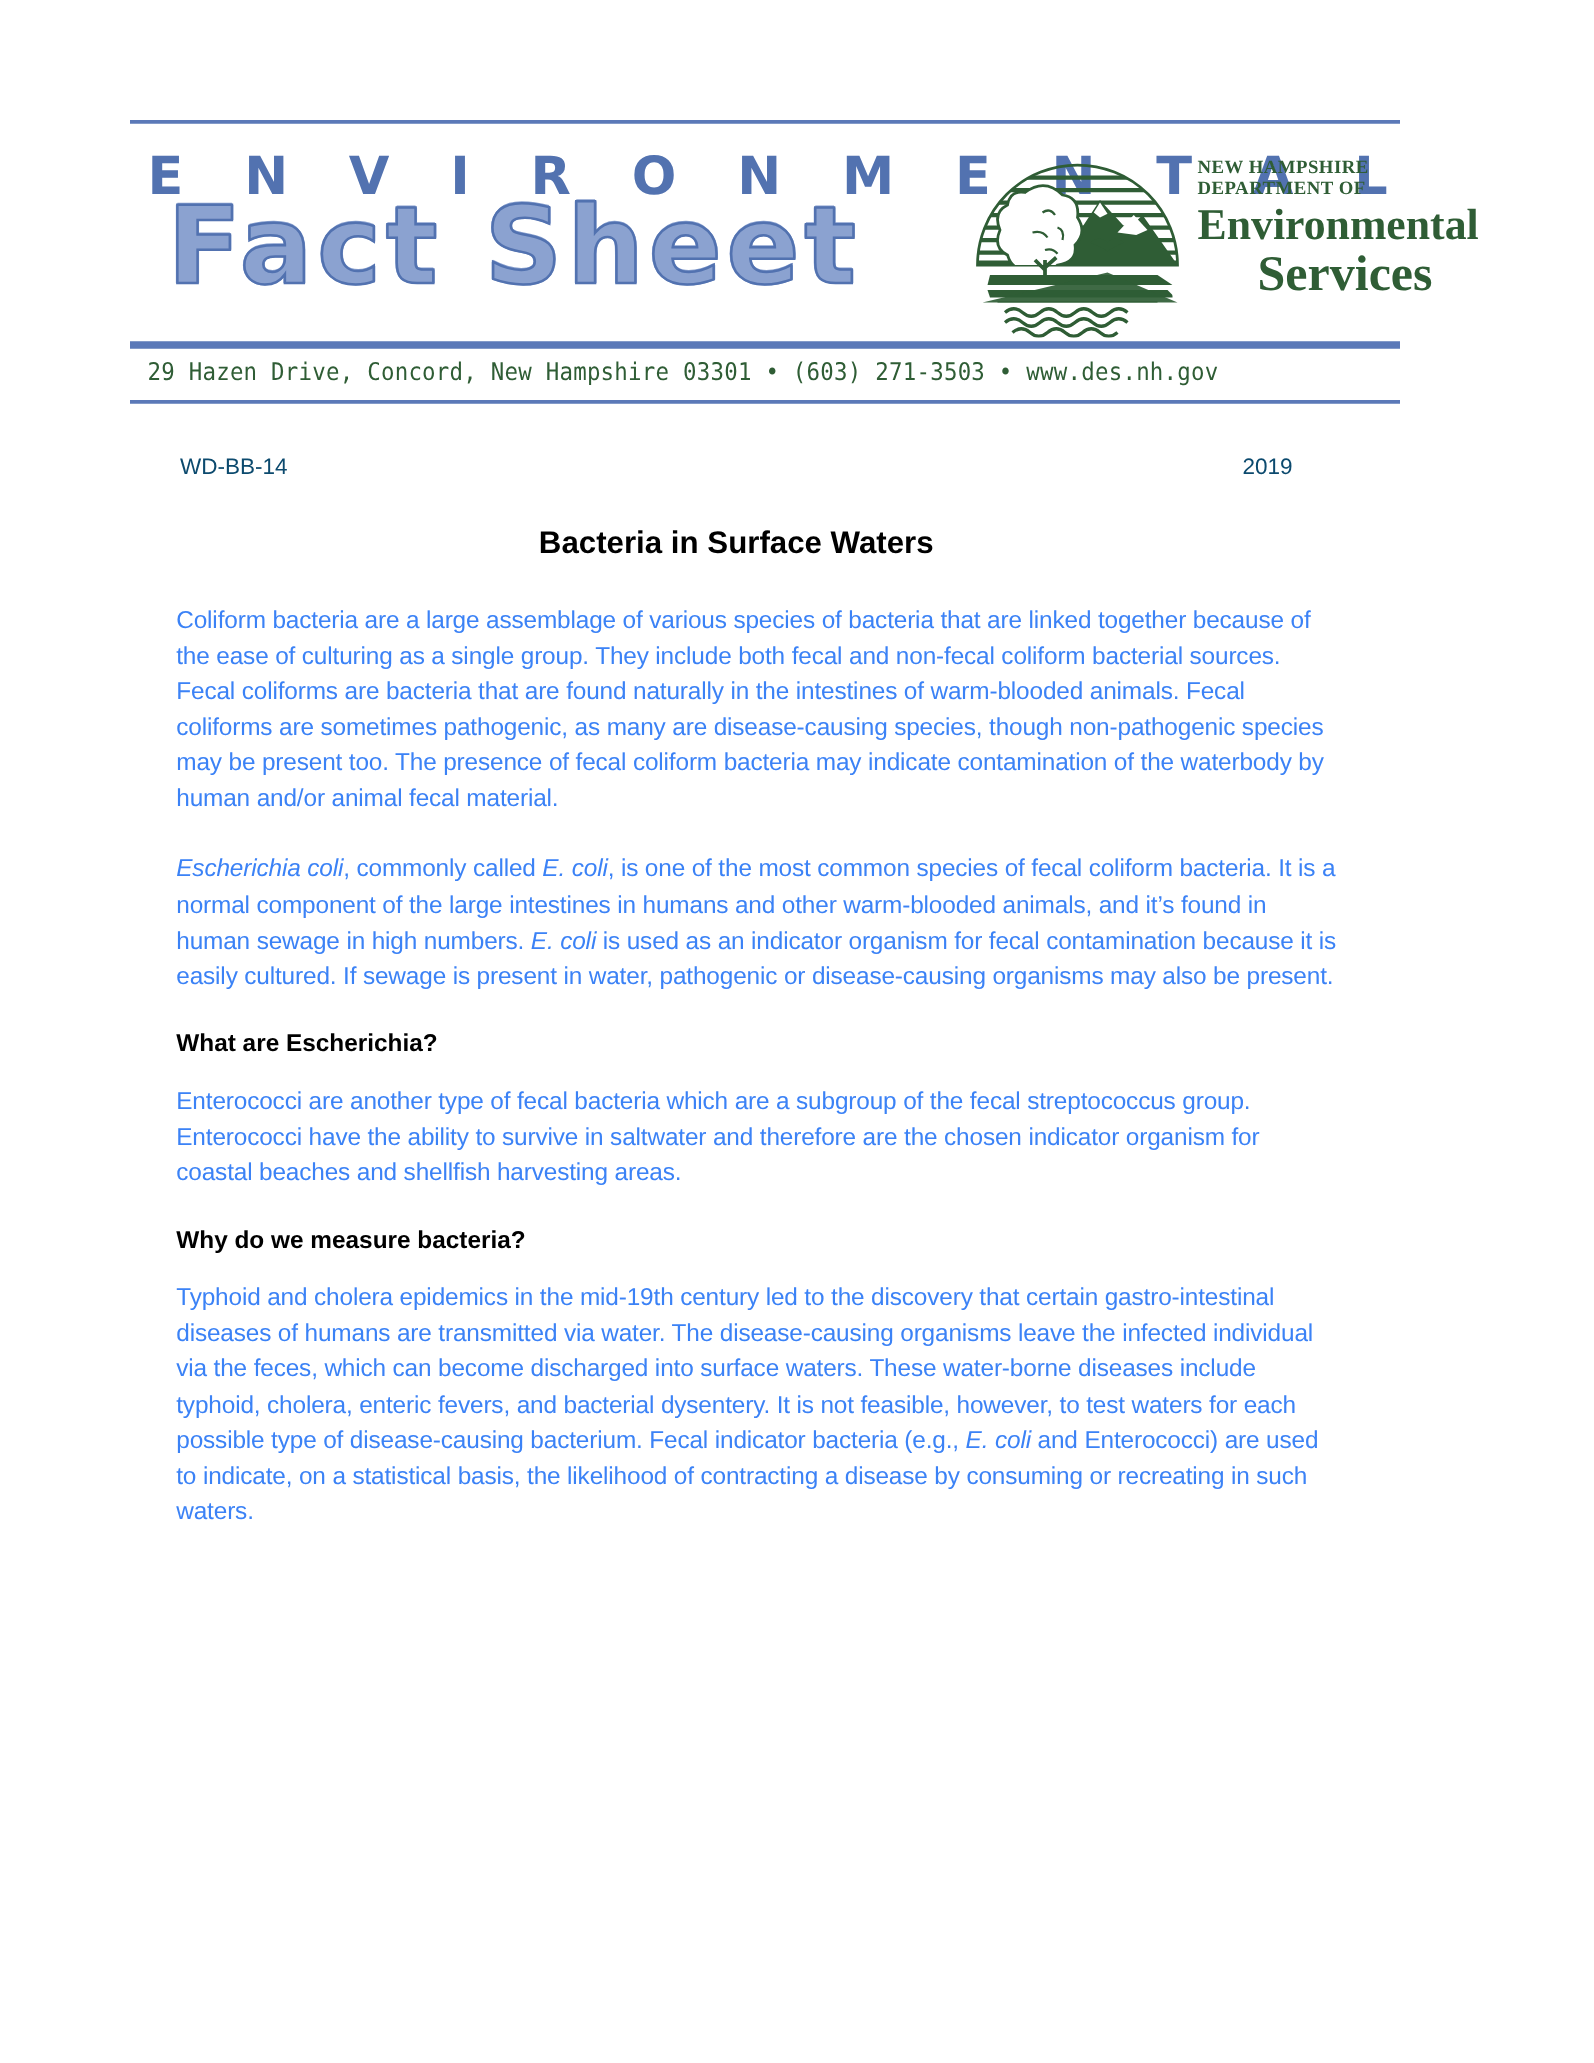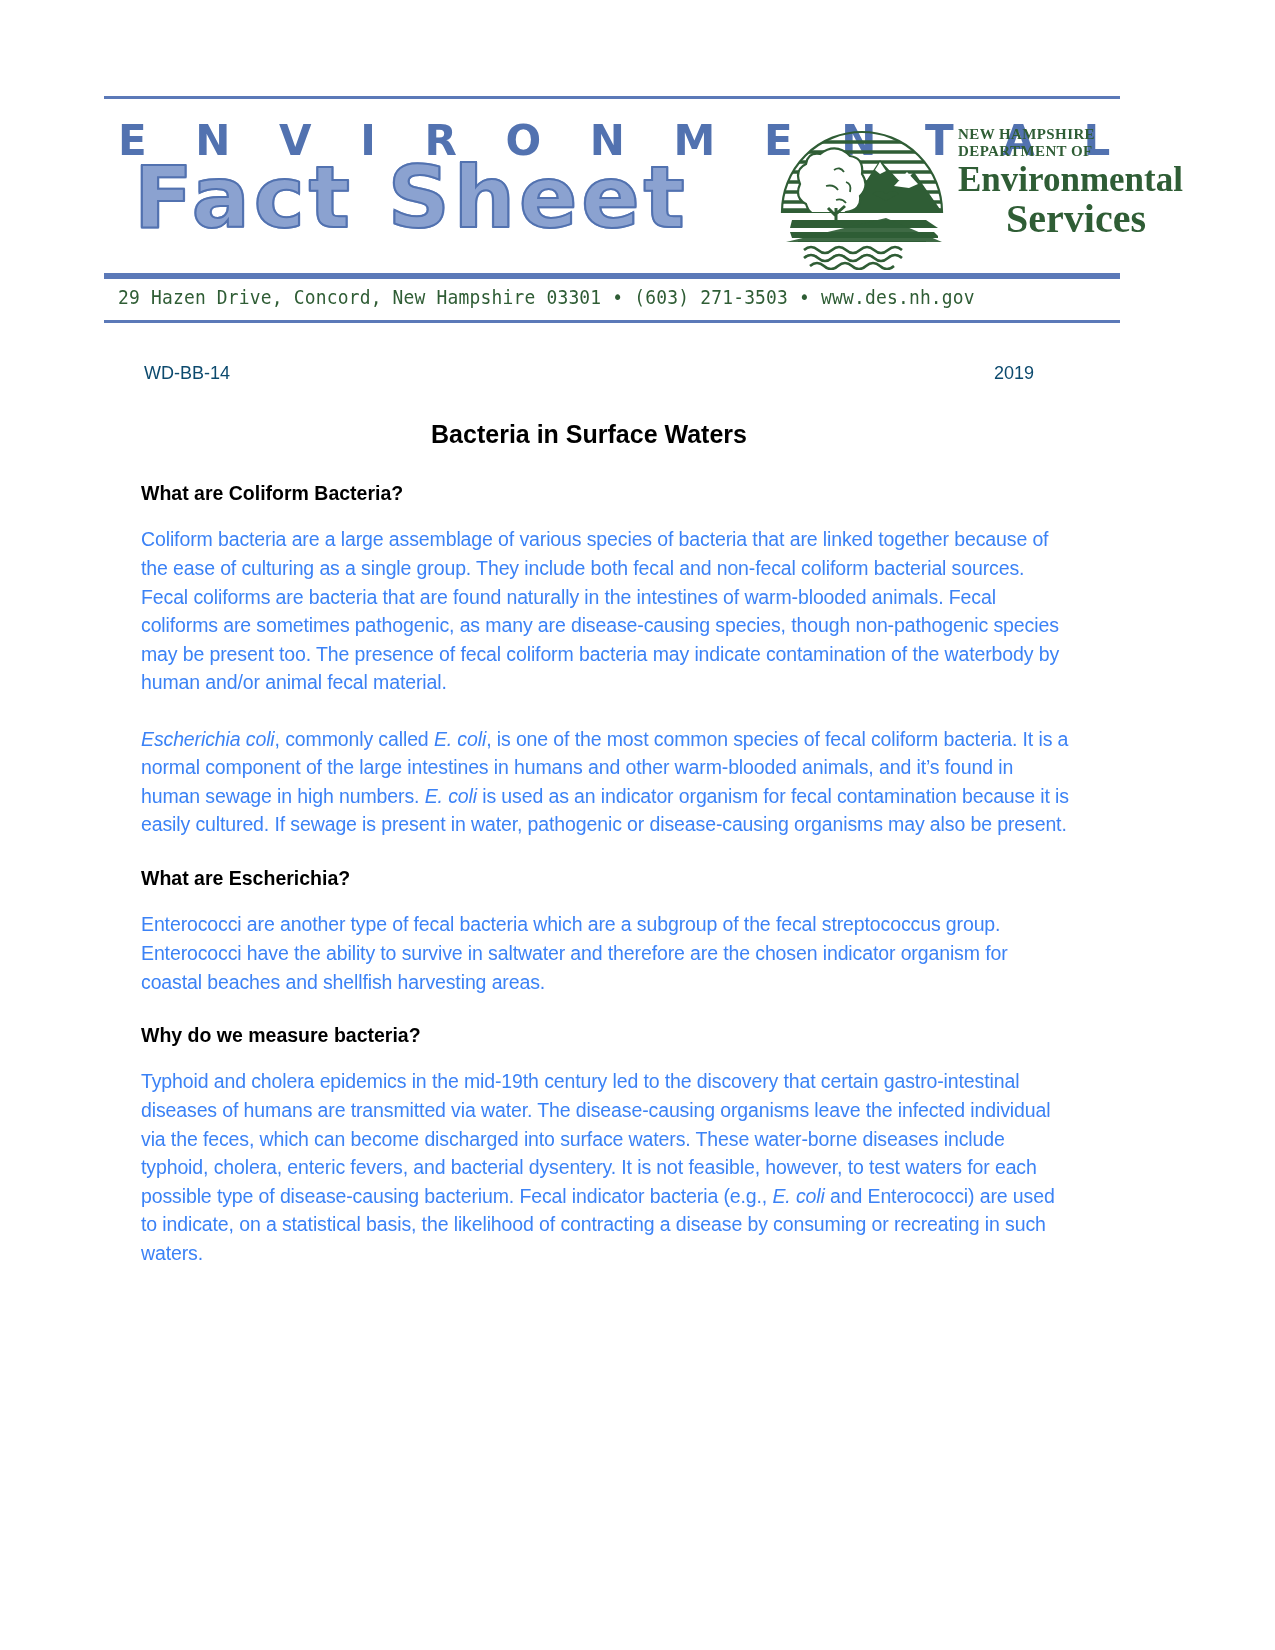--- a/index.html
+++ b/index.html
@@ -291,23 +291,20 @@
   <div class="meta-row">
     <span>WD-BB-14</span>
     <span>2019</span>
   </div>
 
   <div class="doc-title">Bacteria in Surface Waters</div>
 
   <div class="content">
 
     <div class="section">
-      <h2 class="sec-heading">
-        <span>What are Coliform Bacteria?</span>
-      </h2>
       <p class="sec-body">Coliform bacteria are a large assemblage of various species of bacteria that are linked together because of the ease of culturing as a single group. They include both fecal and non-fecal coliform bacterial sources. Fecal coliforms are bacteria that are found naturally in the intestines of warm-blooded animals. Fecal coliforms are sometimes pathogenic, as many are disease-causing species, though non-pathogenic species may be present too. The presence of fecal coliform bacteria may indicate contamination of the waterbody by human and/or animal fecal material.</p>
     </div>
 
     <div class="section">
       <p class="sec-body"><em>Escherichia coli</em><span>, commonly called </span><em>E. coli</em><span>, is one of the most common species of fecal coliform bacteria. It is a normal component of the large intestines in humans and other warm-blooded animals, and it’s found in human sewage in high numbers. </span><em>E. coli</em><span> is used as an indicator organism for fecal contamination because it is easily cultured. If sewage is present in water, pathogenic or disease-causing organisms may also be present.</span></p>
     </div>
 
     <div class="section">
       <h2 class="sec-heading">
         <span>What are Escherichia?</span>

